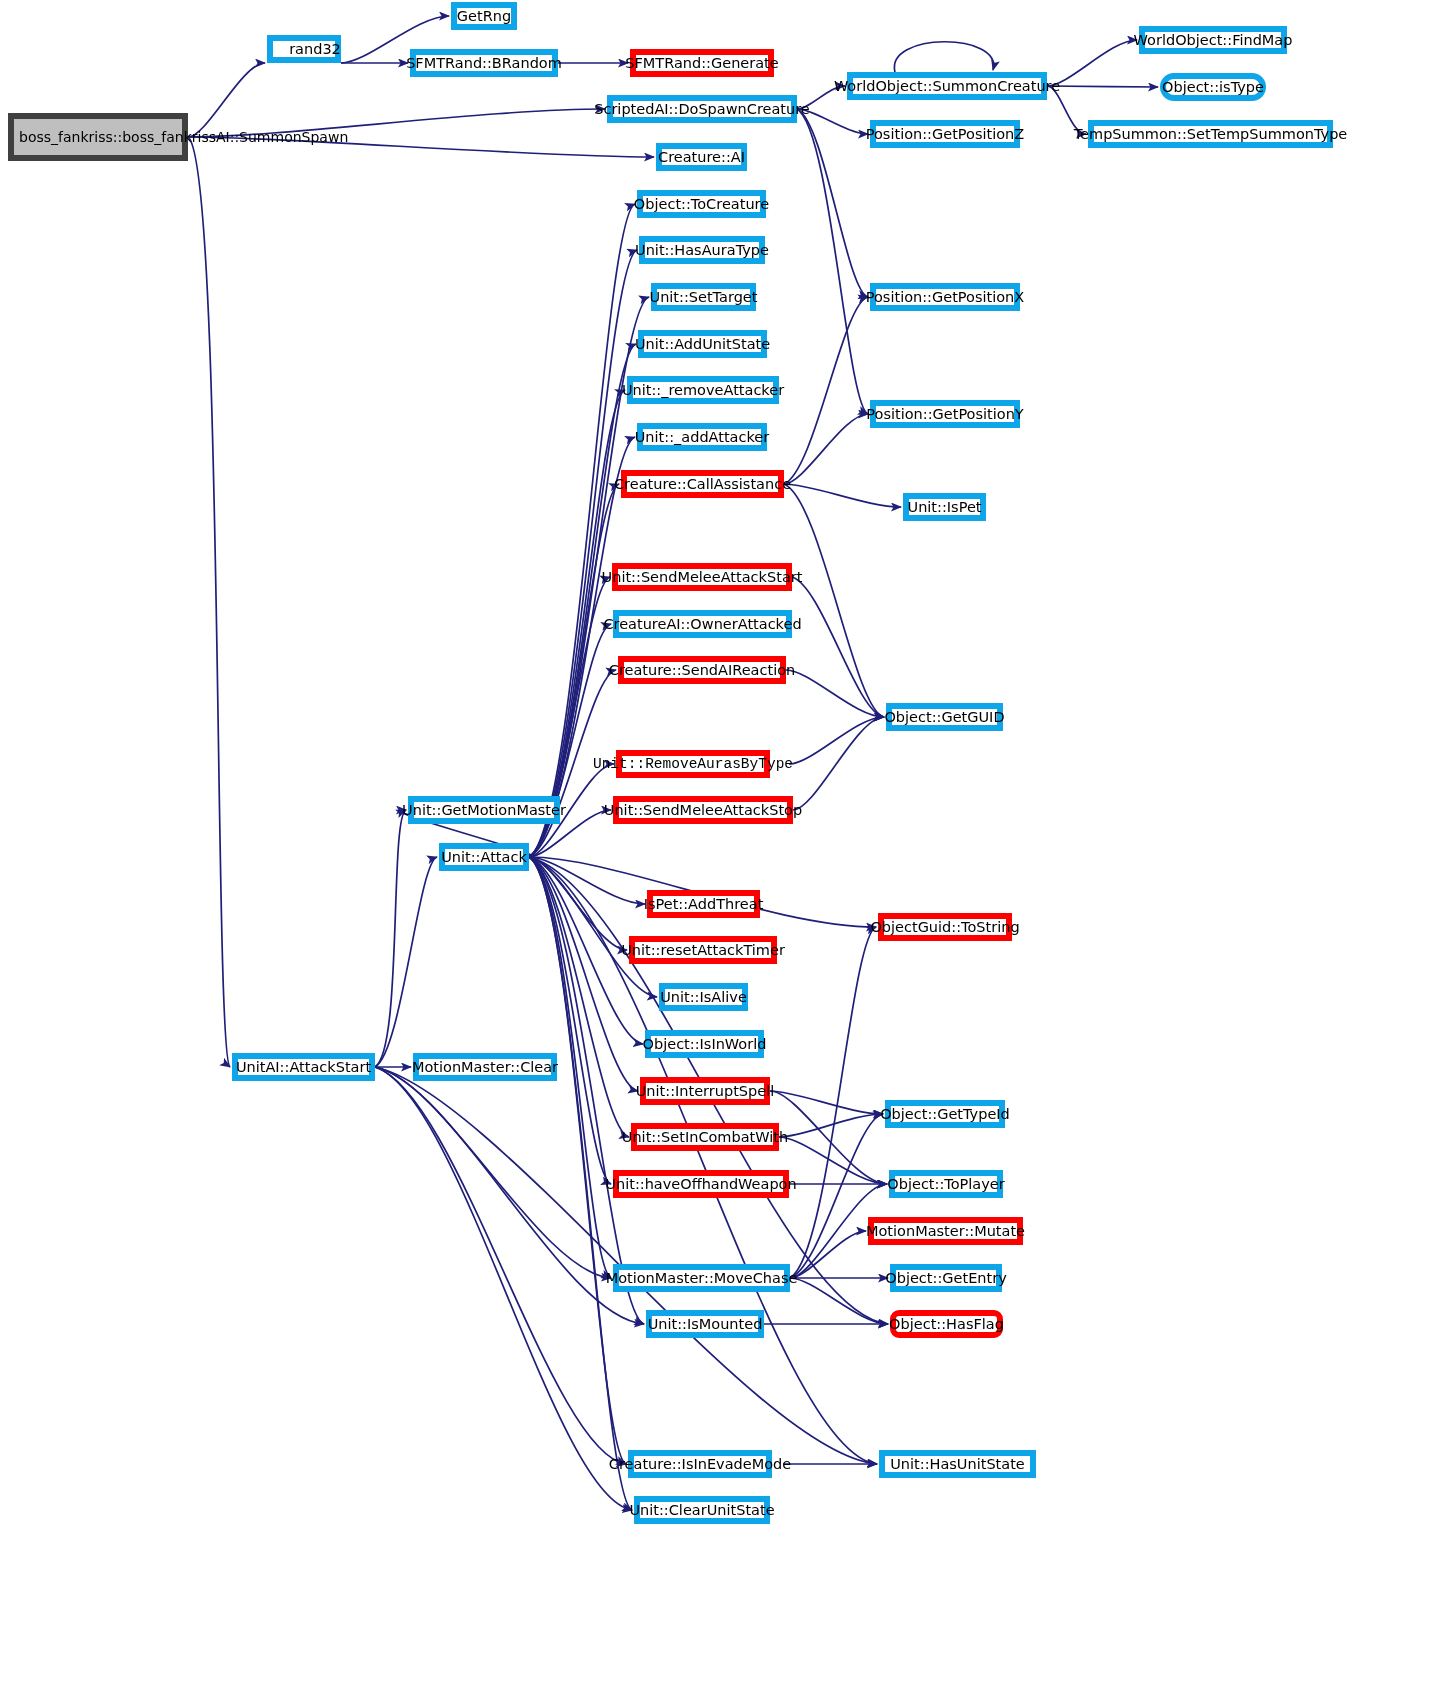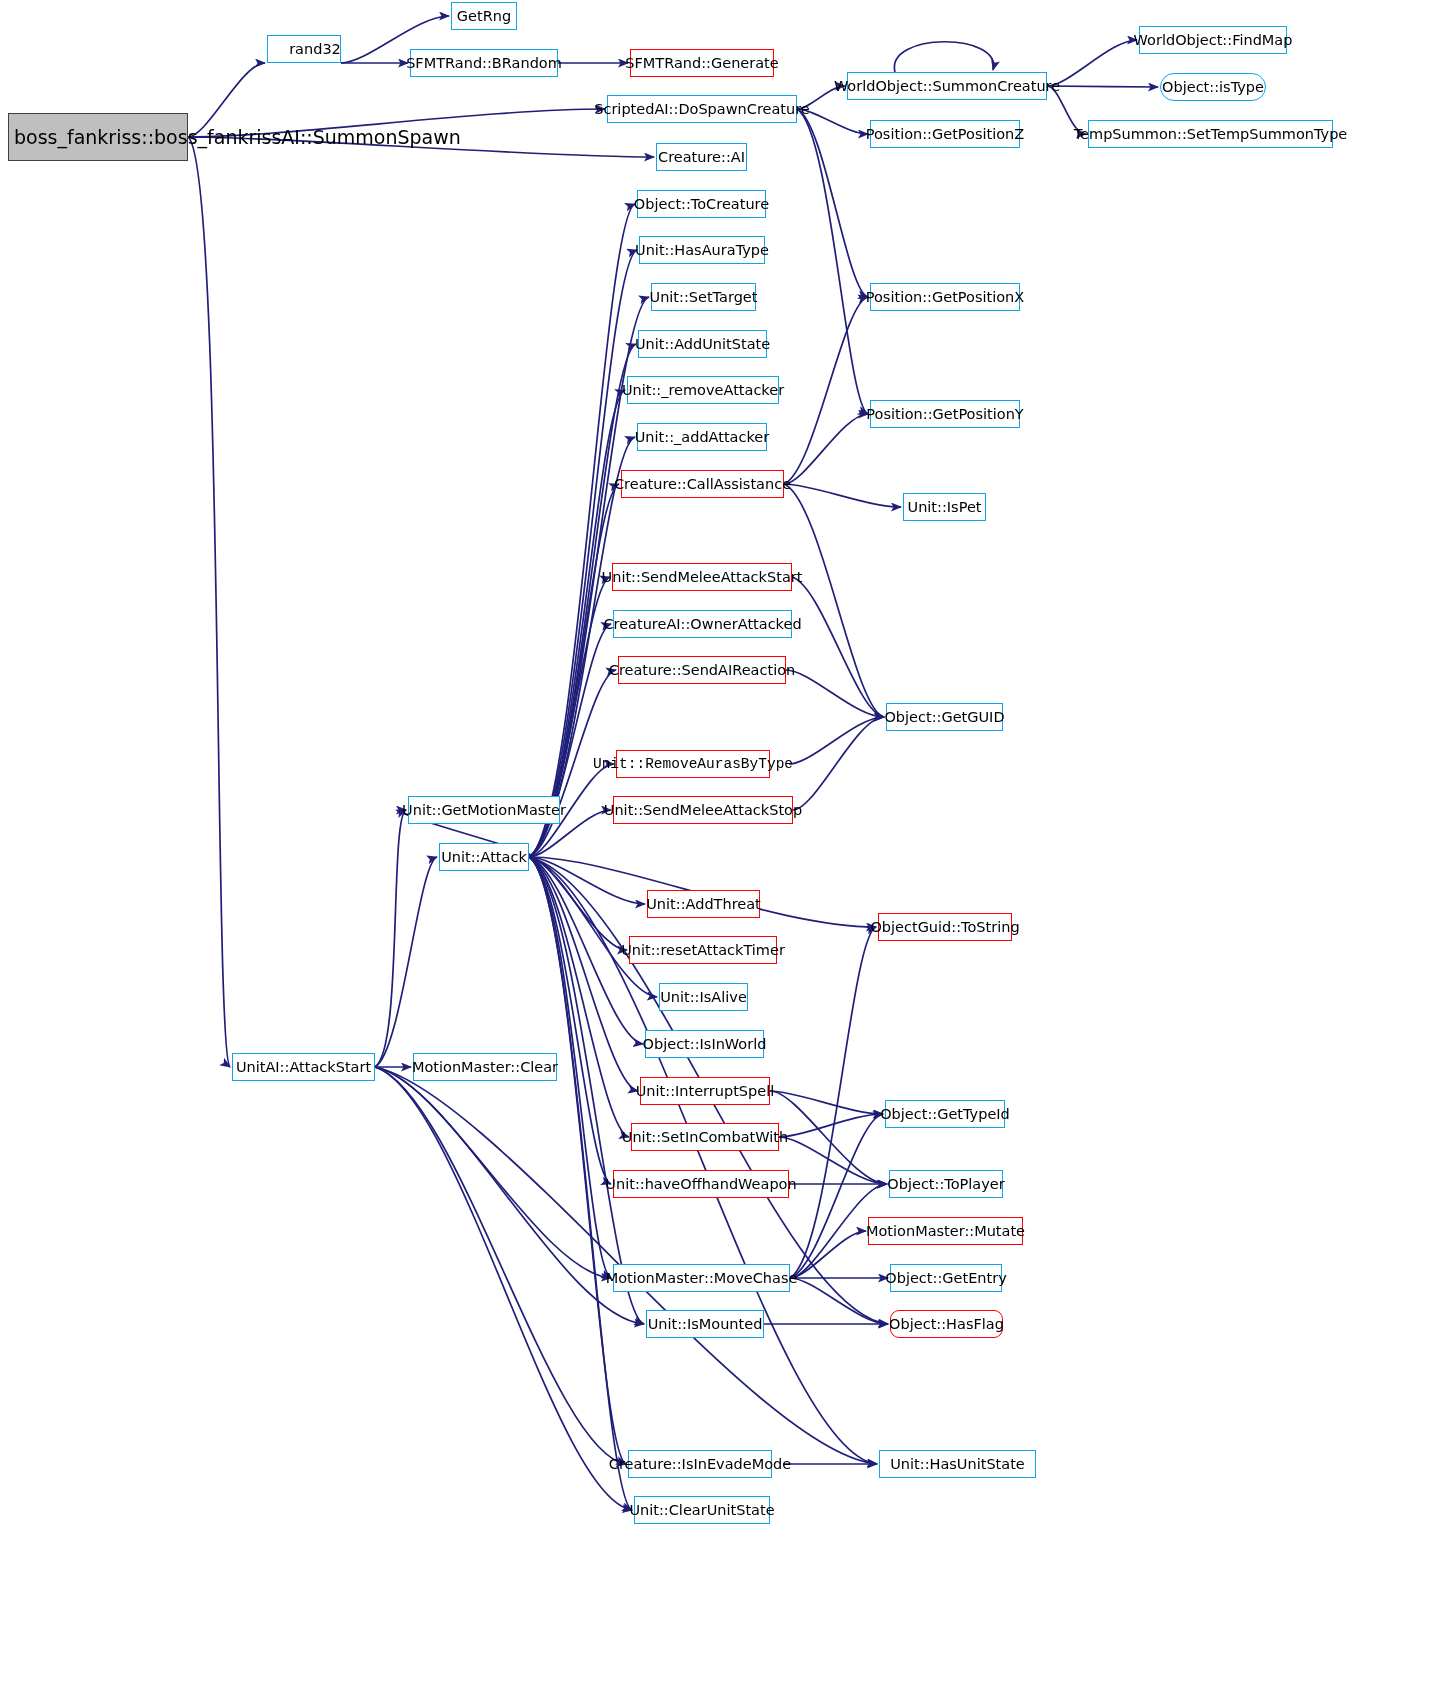--- a/index.html
+++ b/index.html
@@ -1,25 +1,25 @@
 <!DOCTYPE html>
 <html><head>
 <meta charset="utf-8">
 <style>
   html,body{margin:0;padding:0;background:#ffffff;}
   #canvas{position:relative;width:1455px;height:1702px;background:#ffffff;
           font-family:"DejaVu Sans","Liberation Sans",sans-serif;overflow:hidden;}
   svg#edges{position:absolute;left:0;top:0;width:1455px;height:1702px;pointer-events:none;}
   .node{position:absolute;box-sizing:border-box;display:flex;align-items:center;
-        justify-content:center;background:#ffffff;border:1px solid #0ea5e9;
+        justify-content:center;background:#ffffff;border:6px solid #0ea5e9;
         font-size:14.5px;color:#000000;line-height:1.15;text-align:center;
         white-space:nowrap;padding:0 6px;}
   .node.red{border-color:#ff0000;}
   .node.root{background:#bfbfbf;border-color:#404040;white-space:normal;
-             font-size:19px;padding:2px 5px;line-height:1.3;text-align:left;
+             font-size:14px;padding:2px 5px;line-height:1.3;text-align:left;
              justify-content:flex-start;}
 </style>
 </head>
 <body>
 
 <div id="canvas">
   <svg id="edges" viewBox="0 0 1455 1702">
     <defs>
       <marker id="arrow" markerWidth="11" markerHeight="9" refX="10" refY="4.5" orient="auto" markerUnits="userSpaceOnUse">
         <path d="M0,0 L11,4.5 L0,9 L2.5,4.5 z" fill="#1f1f7a"></path>
@@ -185,21 +185,21 @@
     <div class="node red" style="left: 613px; top: 796px; width: 180px; height: 28px;">
       <span>Unit::SendMeleeAttackStop</span>
     </div>
     <div class="node" style="left: 408px; top: 796px; width: 152px; height: 28px;">
       <span>Unit::GetMotionMaster</span>
     </div>
     <div class="node" style="left: 439px; top: 843px; width: 90px; height: 28px;">
       <span>Unit::Attack</span>
     </div>
     <div class="node red" style="left: 647px; top: 890px; width: 113px; height: 28px;">
-      <span>Unit::AddThreat</span>
+      <span>IsPet::AddThreat</span>
     </div>
     <div class="node red" style="left: 629px; top: 936px; width: 148px; height: 28px;">
       <span>Unit::resetAttackTimer</span>
     </div>
     <div class="node" style="left: 659px; top: 983px; width: 89px; height: 28px;">
       <span>Unit::IsAlive</span>
     </div>
     <div class="node" style="left: 645px; top: 1030px; width: 119px; height: 28px;">
       <span>Object::IsInWorld</span>
     </div>

